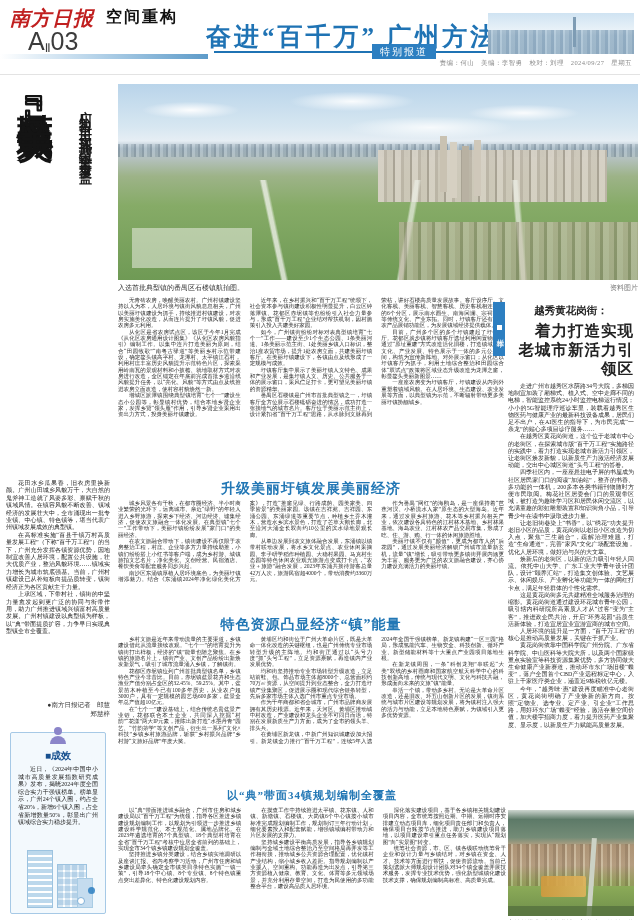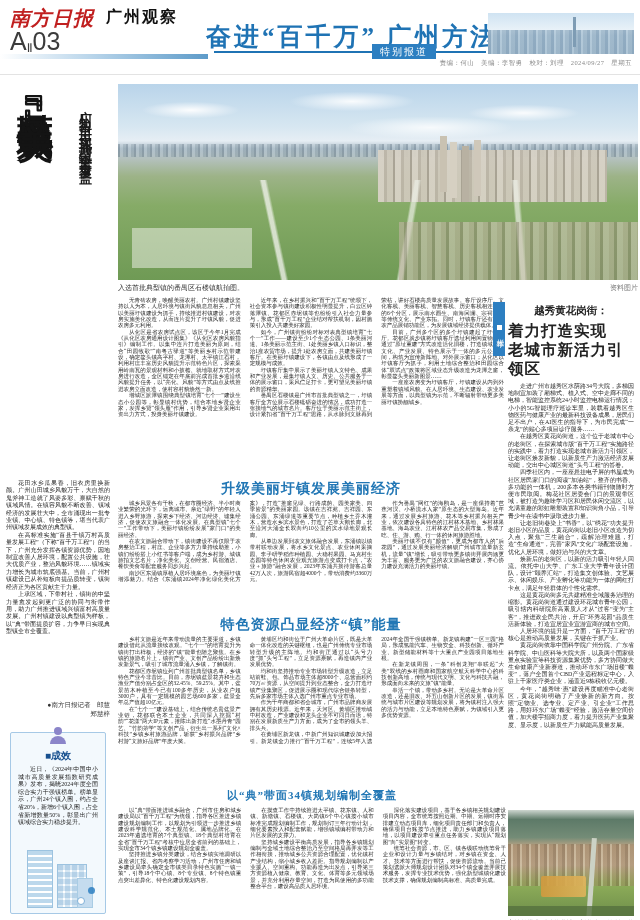--- a/index.html
+++ b/index.html
@@ -3,21 +3,21 @@
 <meta charset="utf-8">
 <style>
   html,body{margin:0;padding:0;background:#e9e9e9;}
   .page{position:relative;width:640px;height:920px;margin:0 auto;background:#fff;overflow:hidden;
         font-family:"Liberation Serif",serif;color:#222;}
 
   
   .masthead{position:absolute;left:0;top:0;width:640px;height:74px;border-bottom:1px solid #e3e3e3;background:#fff;}
   .paper-name{position:absolute;left:10px;top:5px;font-size:20px;font-weight:bold;font-style:italic;color:#c01f1f;letter-spacing:1px;}
   .section-name{position:absolute;left:106px;top:7px;font-size:16px;font-weight:bold;color:#111;letter-spacing:2px;}
-  .page-no{position:absolute;left:10px;top:27px;font-size:25px;color:#3c3c3c;font-family:"Liberation Sans",sans-serif;}
+  .page-no{position:absolute;left:28px;top:27px;font-size:25px;color:#3c3c3c;font-family:"Liberation Sans",sans-serif;}
   .page-no .sub{font-size:12px;vertical-align:-2px;}
   .brand-bar{position:absolute;left:0;top:54px;width:208px;height:5px;
              background:linear-gradient(90deg,rgba(93,155,201,0) 0%,#b7d4ea 45%,#5d9bc9 100%);}
   .banner-title{position:absolute;left:206px;top:20px;width:288px;text-align:center;
                 font-size:25px;font-weight:bold;color:#1f73b4;letter-spacing:3px;white-space:nowrap;}
   .banner-line{position:absolute;left:214px;top:51px;width:272px;height:2px;background:#1f73b4;}
   .banner-badge{position:absolute;left:372px;top:44px;width:64px;height:15px;background:#2d7fc1;
                 color:#fff;font-size:10px;font-weight:normal;line-height:15px;text-align:center;letter-spacing:2px;
                 font-family:"Liberation Sans",sans-serif;}
   .header-photo{position:absolute;left:488px;top:13px;width:146px;height:41px;overflow:hidden;
@@ -92,41 +92,41 @@
   .bottom-sec .sec-heading{font-size:11px;height:18px;line-height:18px;}
   .s4{height:112px;}
 
   
   .case{position:absolute;left:508px;top:296px;width:126px;padding-top:8px;}
   .case-tab{position:absolute;left:-15px;top:6px;width:12px;height:54px;background:#2d7fc1;color:#fff;
             display:flex;flex-direction:column;align-items:center;justify-content:center;gap:2px;
             font-size:8px;font-family:"Liberation Sans",sans-serif;}
   .case-tab .sq{width:5px;height:5px;background:#fff;}
   .case-kicker{text-align:center;font-size:10.5px;font-weight:bold;margin:0 0 3px;}
-  .case-headline{text-align:left;font-size:15.5px;font-weight:900;line-height:19px;letter-spacing:1px;margin:0;}
+  .case-headline{text-align:right;font-size:15.5px;font-weight:900;line-height:19px;letter-spacing:1px;margin:0;}
   .case-body{height:424px;overflow:hidden;font-size:6px;line-height:7.2px;text-align:justify;margin-top:5px;color:#2a2a2a;}
   .case-photo{position:relative;width:126px;height:106px;margin-top:3px;overflow:hidden;
       background:linear-gradient(180deg,#cdd6cf 0%,#5d7a68 9%,#748c77 26%,#b7a183 34%,#c2af93 52%,#8fae5a 68%,#6f8f4a 100%);}
   .case-photo .town{position:absolute;left:0;top:32%;width:100%;height:40%;opacity:.9;
       background:repeating-linear-gradient(90deg,rgba(125,98,72,.5) 0 3px,rgba(222,207,182,.45) 3px 5px,rgba(160,130,100,.45) 5px 9px);}
   .case-photo .orange{position:absolute;left:26%;top:62%;width:36%;height:20%;border-radius:2px;opacity:.9;
       background:linear-gradient(90deg,#d29a3e,#e0b45c);}
   .case-photo .road{position:absolute;left:64%;top:26%;width:5px;height:78%;background:#ccd2c5;transform:rotate(4deg);}
   .case-photo .trees{position:absolute;left:0;bottom:0;width:100%;height:9%;background:#55713f;opacity:.8;}
   .case-caption{font-size:6.5px;margin-top:3px;color:#333;}
   .case-caption .credit{float:right;color:#777;}
 </style>
 </head>
 <body>
 
 <div class="page">
 
   <div class="masthead">
     <span class="paper-name">南方日报</span>
-    <span class="section-name">广州观察</span>
+    <span class="section-name">空间重构</span>
     <div class="page-no"><span>A</span><span class="sub">Ⅱ</span><span>03</span></div>
     <div class="brand-bar"></div>
     <div class="banner-title">奋进“百千万” 广州方法论</div>
     <div class="banner-line"></div>
     <div class="banner-badge">特别报道</div>
     <div class="header-photo">
       <div class="cityline"></div>
       <div class="tower"></div>
     </div>
     <div class="credits">责编：何山　美编：李智勇　校对：刘理　2024/09/27　星期五</div>

